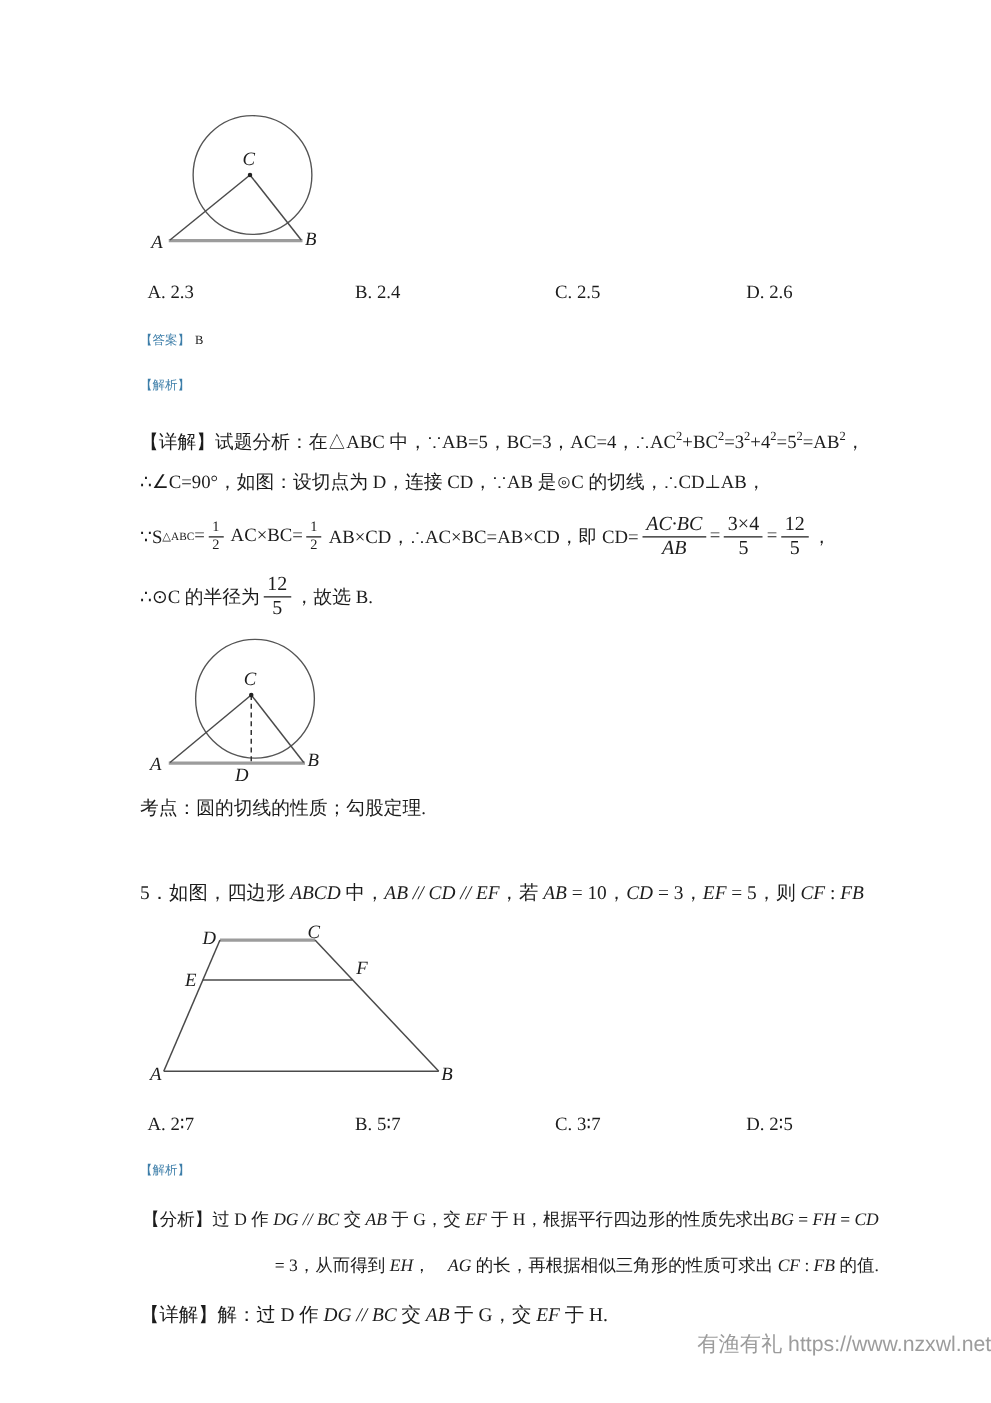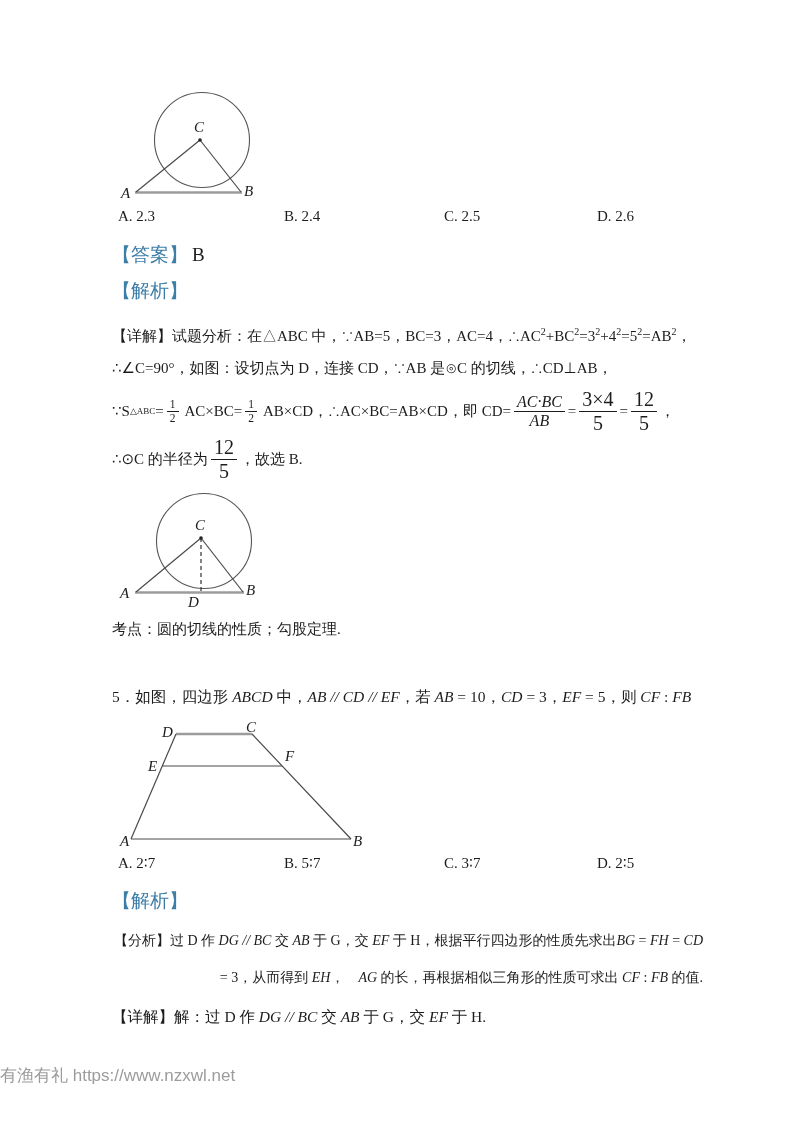--- a/index.html
+++ b/index.html
@@ -13,26 +13,26 @@
   .dia .edge { stroke:#4a4a4a; stroke-width:1.2; fill:none; }
   .dia .edge-gray { stroke:#9c9c9c; stroke-width:2.6; fill:none; }
   .dia .circ { stroke:#555555; stroke-width:1.1; fill:none; }
   .dia .dash { stroke:#333333; stroke-width:1.2; stroke-dasharray:4 3; fill:none; }
 
   .dia1-wrap { margin:88px 0 0 4px; }
   .dia2-wrap { margin:6px 0 0 4px; }
   .dia3-wrap { margin:10px 0 0 2px; }
 
   
-  .row-options { position:relative; height:22px; font-size:15px; margin-top:2px;text-align:center; }
+  .row-options { position:relative; height:22px; font-size:15px; margin-top:20px;text-align:center; }
   .opt { position:absolute; top:0; white-space:pre; }
   .o1 { left:6px; } .o2 { left:172px; } .o3 { left:332px; } .o4 { left:485px; }
 
   
-  .ansrow { margin-top:14px; height:22px; line-height:22px; font-size:19px; }
+  .ansrow { margin-top:14px; height:22px; line-height:22px; font-size:10px; }
   .lbl-blue { color:#3d7ea9; }
   .ansval { margin-left:4px; }
 
   
   .dline { font-size:15px; white-space:nowrap; }
   .dl1 { margin-top:12px; height:36px; line-height:36px; }
   .dl2 { height:36px; line-height:36px; }
   .mline { display:flex; align-items:center; }
   .mline span { white-space:pre; }
   .dl3 { height:50px; }
@@ -40,33 +40,33 @@
 
   sup { font-size:10px; }
   sub { font-size:9px; }
 
   .mi { font-style:italic; }
 
   .frac { display:inline-block; text-align:center; vertical-align:middle; margin:0 3px; line-height:1.12; }
   .frac .fn { display:block; border-bottom:1px solid #1c1c1c; padding:0 3px; }
   .frac .fd { display:block; }
   .frac.sm { font-size:11.5px; }
-  .frac.lg { font-size:20px; }
+  .frac.lg { font-size:16px; }
   .frac.lgi { font-size:16px; font-style:italic; }
 
   .kaodian { margin-top:4px; height:22px; line-height:22px; font-size:15px; }
 
   .qline1 { margin-top:44px; height:26px; line-height:26px; font-size:15.5px; white-space:nowrap; }
   .qline2 { margin-top:9px; height:24px; line-height:24px; font-size:15.5px; }
 
   .para { margin-top:10px; font-size:14px; line-height:37px;text-align:right; }
   .para2 { margin-top:5px; font-size:15.5px; line-height:32px; }
 
-  .footer { position:absolute; top:1064px; left:0; width:100%; text-align:left;
-            font-family:"Liberation Sans", sans-serif; font-size:17px; color:#9c9c9c; }
+  .footer { position:absolute; top:1064px; left:0; width:100%; text-align:right;
+            font-family:"Liberation Sans", sans-serif; font-size:17px; color:#9c9c9c;padding-left:44px; }
 </style>
 </head>
 <body>
 
 <div class="page">
   <div class="content">
 
     <div class="dia1-wrap">
       <svg class="dia" width="152" height="118" viewBox="0 0 152 118">
         <circle class="circ" cx="86" cy="52" r="47.5"></circle>

